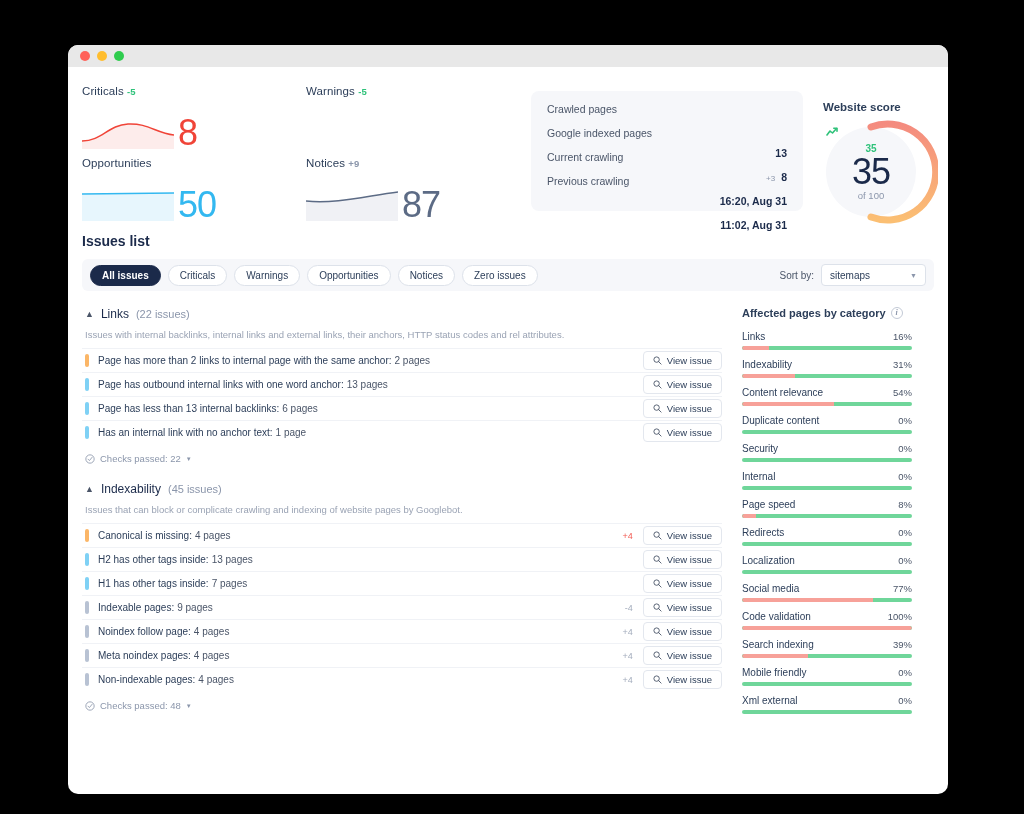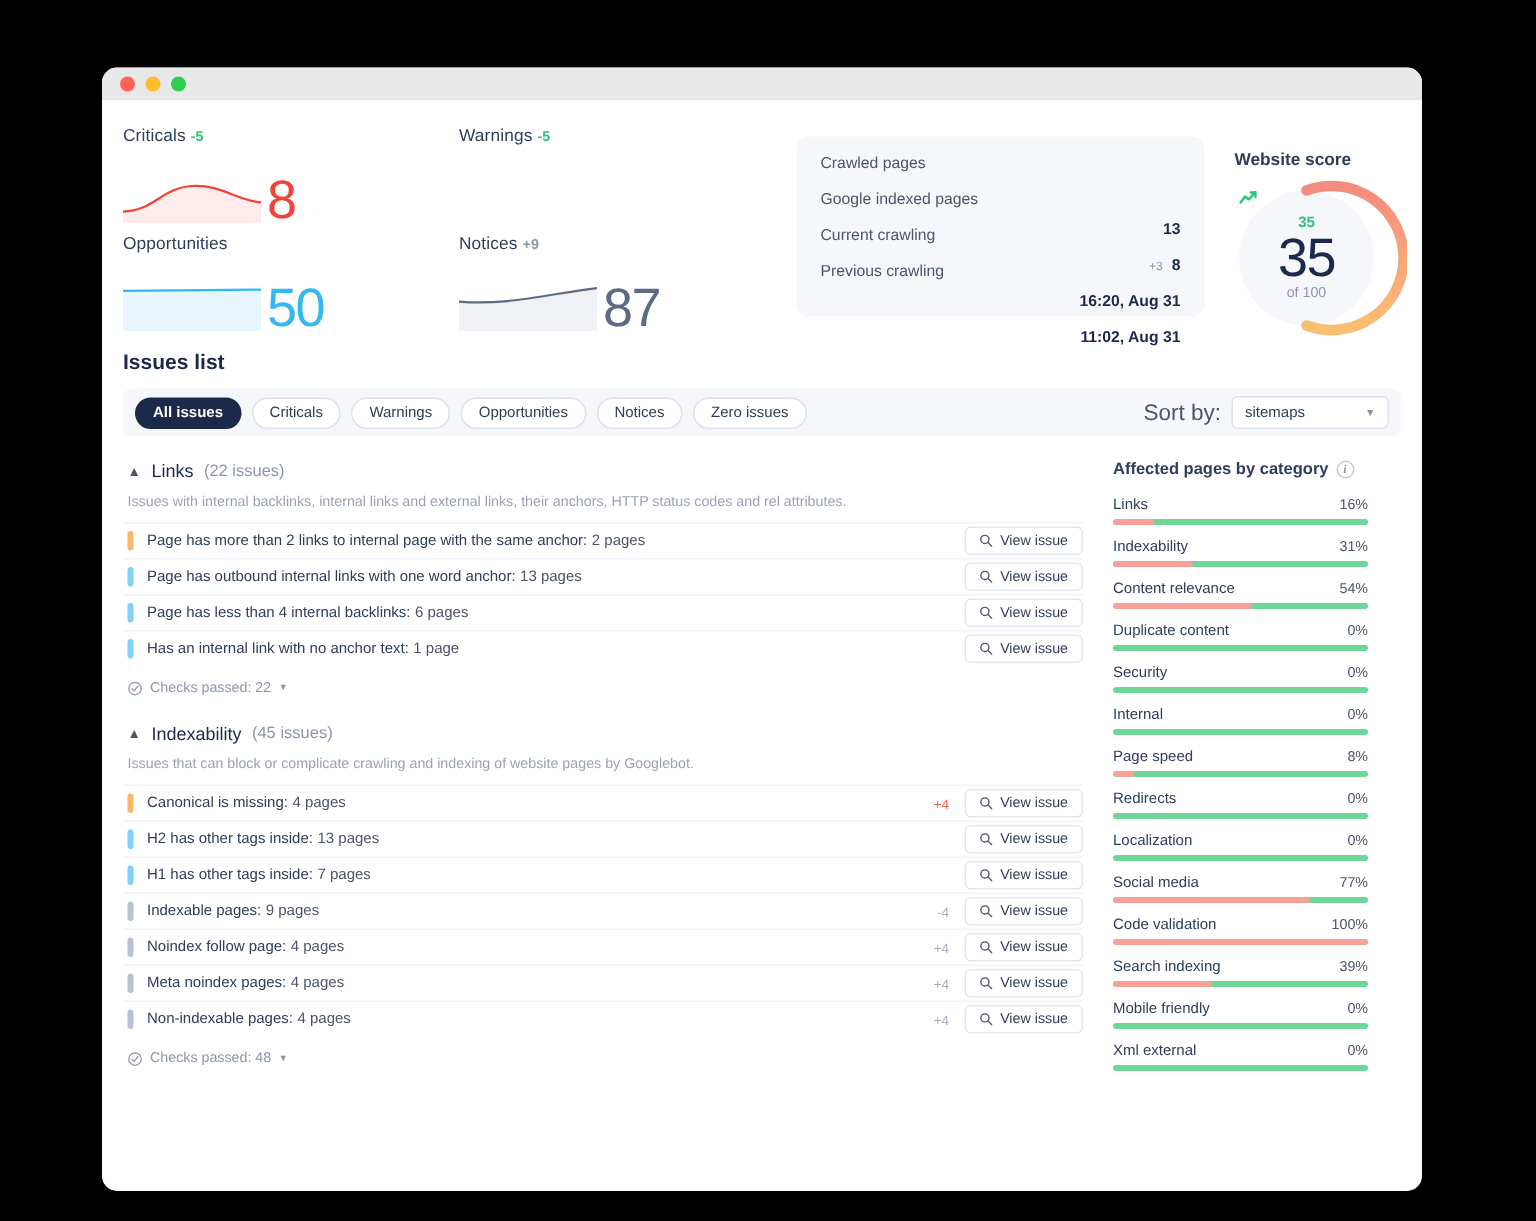--- a/index.html
+++ b/index.html
@@ -150,21 +150,21 @@
     border-radius: 11px;
     padding: 4px 11px;
     border: 1px solid #dde2ea;
     background: #ffffff;
     color: #2c3e59;
     cursor: pointer;
     white-space: nowrap;
   }
   .chip.active { background: #1b2a4a; color: #ffffff; border-color: #1b2a4a; font-weight: bold; }
   .sortby { display: flex; align-items: center; gap: 7px; }
-  .sortby-label { font-size: 15px; color: #4a5568; }
+  .sortby-label { font-size: 10px; color: #4a5568; }
   .select {
     width: 105px; height: 22px;
     border: 1px solid #dde2ea; border-radius: 4px;
     background: #fff;
     display: flex; align-items: center; justify-content: space-between;
     padding: 0 8px;
     font-size: 10px; color: #2c3e59;
     cursor: pointer;
   }
   .caret { color: #8b96ab; font-size: 7px; }
@@ -441,21 +441,21 @@
               <svg width="9" height="9" viewBox="0 0 10 10">
                   <circle cx="4" cy="4" r="3" fill="none" stroke="#4a5568" stroke-width="1"></circle>
                   <line x1="6.2" y1="6.2" x2="9" y2="9" stroke="#4a5568" stroke-width="1" stroke-linecap="round"></line>
                 </svg>
               <span>View issue</span>
             </div>
           </div>
 
           <div class="issue-row">
             <span class="marker opportunity"></span>
-            <span class="issue-text">Page has less than 4 internal backlinks:</span>
+            <span class="issue-text">Page has less than 13 internal backlinks:</span>
             <span class="issue-count issue-text">6 pages</span>
             <span class="issue-spacer"></span>
             <span class="issue-delta"></span>
             <div class="view-btn">
               <svg width="9" height="9" viewBox="0 0 10 10">
                   <circle cx="4" cy="4" r="3" fill="none" stroke="#4a5568" stroke-width="1"></circle>
                   <line x1="6.2" y1="6.2" x2="9" y2="9" stroke="#4a5568" stroke-width="1" stroke-linecap="round"></line>
                 </svg>
               <span>View issue</span>
             </div>

